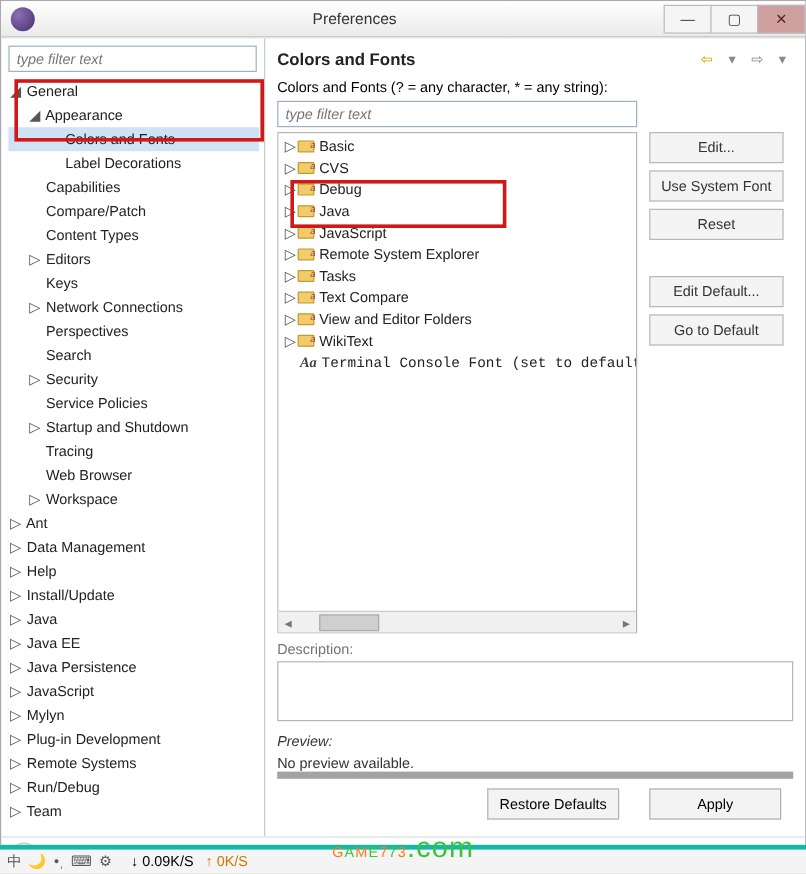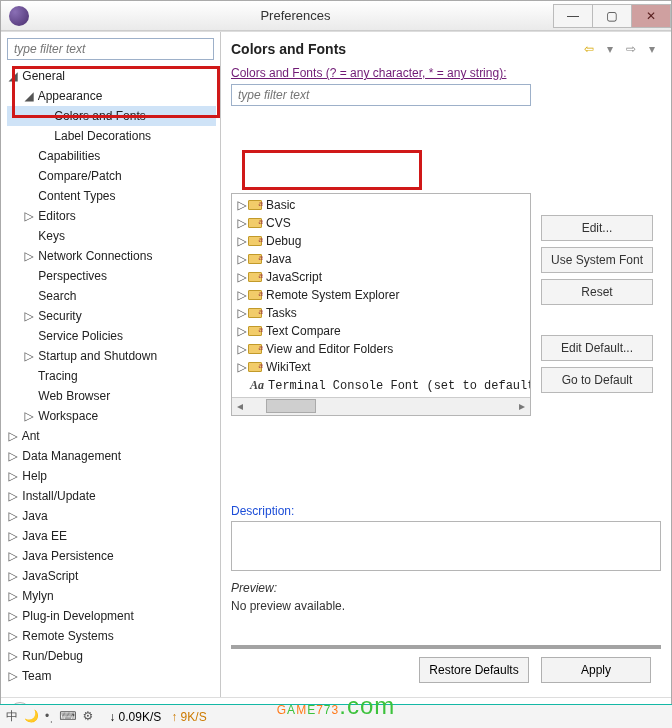--- a/index.html
+++ b/index.html
@@ -18,45 +18,45 @@
 .node { white-space:nowrap; line-height:18px; color:#222; padding:1px 0; }
 .arrow { display:inline-block; width:12px; text-align:center; color:#555; }
 .node.selected { background:#cfe3f7; }
 .indent0{padding-left:0px;} .indent1{padding-left:16px;} .indent2{padding-left:32px;}
 .redbox1 { position:absolute; left:12px; top:66px; width:208px; height:52px; border:3px solid #d01818; pointer-events:none; }
 .right { flex:1; display:flex; flex-direction:column; padding:8px 10px 6px 10px; overflow:hidden; }
 .righthead { display:flex; align-items:center; margin-bottom:8px; }
 .righthead h2 { font-size:14px; font-weight:bold; color:#222; flex:1; }
 .navarrow { width:18px; height:18px; display:inline-flex; align-items:center; justify-content:center; margin-left:3px; font-size:12px; }
 .navarrow.y { color:#d6a600; } .navarrow.g { color:#888; }
-.subtitle { color:#701a75; margin-bottom:4px;text-decoration:underline; }
+.subtitle { color:#000000; margin-bottom:4px; }
 .filter2 { width: 300px; height:22px; border:1px solid #9db0c9; padding:2px 6px; color:#888; font-style:italic; background:#fff; margin-bottom:4px; }
-.midrow { display:flex; flex:1; overflow:hidden;align-items:center; }
+.midrow { display:flex; flex:1; overflow:hidden; }
 .listpanel { width:300px; border:1px solid #b5b5b5; background:#fff; overflow:auto; position:relative; display:flex; flex-direction:column; }
 .listbody { flex:1; overflow:hidden; padding:2px 0; }
 .listitem { white-space:nowrap; line-height:18px; padding:0 4px; color:#222; }
 .folder-icon { display:inline-block; width:14px; height:10px; background:#f2cc6a; border:1px solid #c29a2a; border-radius:1px; margin:0 4px -1px 0; position:relative; }
 .folder-icon::after{content:"a"; position:absolute; right:-2px; bottom:-4px; font-size:8px; color:#a04040; font-style:italic;}
 .aa-icon { display:inline-block; font-family: Georgia, serif; font-weight:bold; font-style:italic; color:#444; margin:0 4px 0 2px; }
 .redbox2 { position:absolute; left:242px; top:150px; width:180px; height:40px; border:3px solid #d01818; pointer-events:none; }
 .rbtncol { display:flex; flex-direction:column; margin-left:10px; gap:6px; }
 .rbtn { width:112px; height:26px; border:1px solid #b8b8b8; background:#f4f4f4; color:#333; }
 .rbtn.spacer { border:none; background:transparent; height:18px; }
 .hscroll { height:18px; background:#f0f0f0; border-top:1px solid #ccc; display:flex; align-items:center; }
 .hscroll .thumb { width:50px; height:14px; background:#cfcfcf; border:1px solid #aaa; margin-left:18px; }
 .hscroll .ar { width:16px; text-align:center; color:#777; }
-.desc-label { margin-top:6px; color:#1d4ed8; }
+.desc-label { margin-top:6px; color:#737373; }
 .descbox { width:100%; height:50px; border:1px solid #b5b5b5; background:#fff; margin-top:3px; }
 .preview-label { margin-top:10px; color:#333;font-style:italic; }
 .preview-text { color:#333; margin-top:4px; }
-.dlgbtns { display:flex; justify-content:flex-end; gap:12px; padding:8px 10px; border-top:4px solid #a3a3a3;margin-top:32px; }
+.dlgbtns { display:flex; justify-content:flex-end; gap:25px; padding:8px 10px; border-top:6px solid #a3a3a3; }
 .dlgbtn { width:110px; height:26px; border:1px solid #b0b0b0; background:#f3f3f3; }
 .footer { height:30px; border-top:1px solid #ddd; display:flex; align-items:center; padding:0 8px; position:relative; }
 .helpbtn { width:22px;height:22px;border:1px solid #bbb;border-radius:50%;display:flex;align-items:center;justify-content:center;color:#666;background:#fafafa; }
-.status { position:absolute; left:0; bottom:0; height:24px; width:672px; background:#f4f4f4; border-top:1px solid #14b8a6; display:flex; align-items:center; font-size:11px; color:#555; padding:0 6px; gap:10px; }
+.status { position:absolute; left:0; bottom:0; height:24px; width:672px; background:#f4f4f4; border-top:4px solid #14b8a6; display:flex; align-items:center; font-size:11px; color:#555; padding:0 6px; gap:10px; }
 .status .sicons span{margin-right:6px;}
 .watermark { position:absolute; bottom:4px; left:50%; transform:translateX(-50%); font-family: Impact, "Arial Black", sans-serif; font-size:42px; font-weight:400; letter-spacing:1px; }
 .watermark .o{color:#ff7a1a;} .watermark .g{color:#3cc23c;} .watermark .c{color:#3cc23c; font-size:24px;}
 .mono { font-family: "Courier New", monospace; }
 </style>
 </head>
 <body>
 
 <div class="window">
   <div class="titlebar">
@@ -166,18 +166,18 @@
     <div class="helpbtn">?</div>
   </div>
 </div>
 
 <div class="redbox1"></div>
 <div class="redbox2"></div>
 
 <div class="status">
   <span class="sicons"><span>中</span><span>🌙</span><span>•ˌ</span><span>⌨</span><span>⚙</span></span>
   <span style="color:#000000">↓ 0.09K/S</span>
-  <span style="color:#cc7a00">↑ 9K/S</span>
+  <span style="color:#cc7a00">↑ 0K/S</span>
 </div>
 
 <div class="watermark">
   <span class="o">G</span><span class="g">A</span><span class="o">M</span><span class="g">E</span><span class="o">7</span><span class="g">7</span><span class="o">3</span><span class="c">.</span><span class="c">com</span>
 </div>
 
 </body></html>

